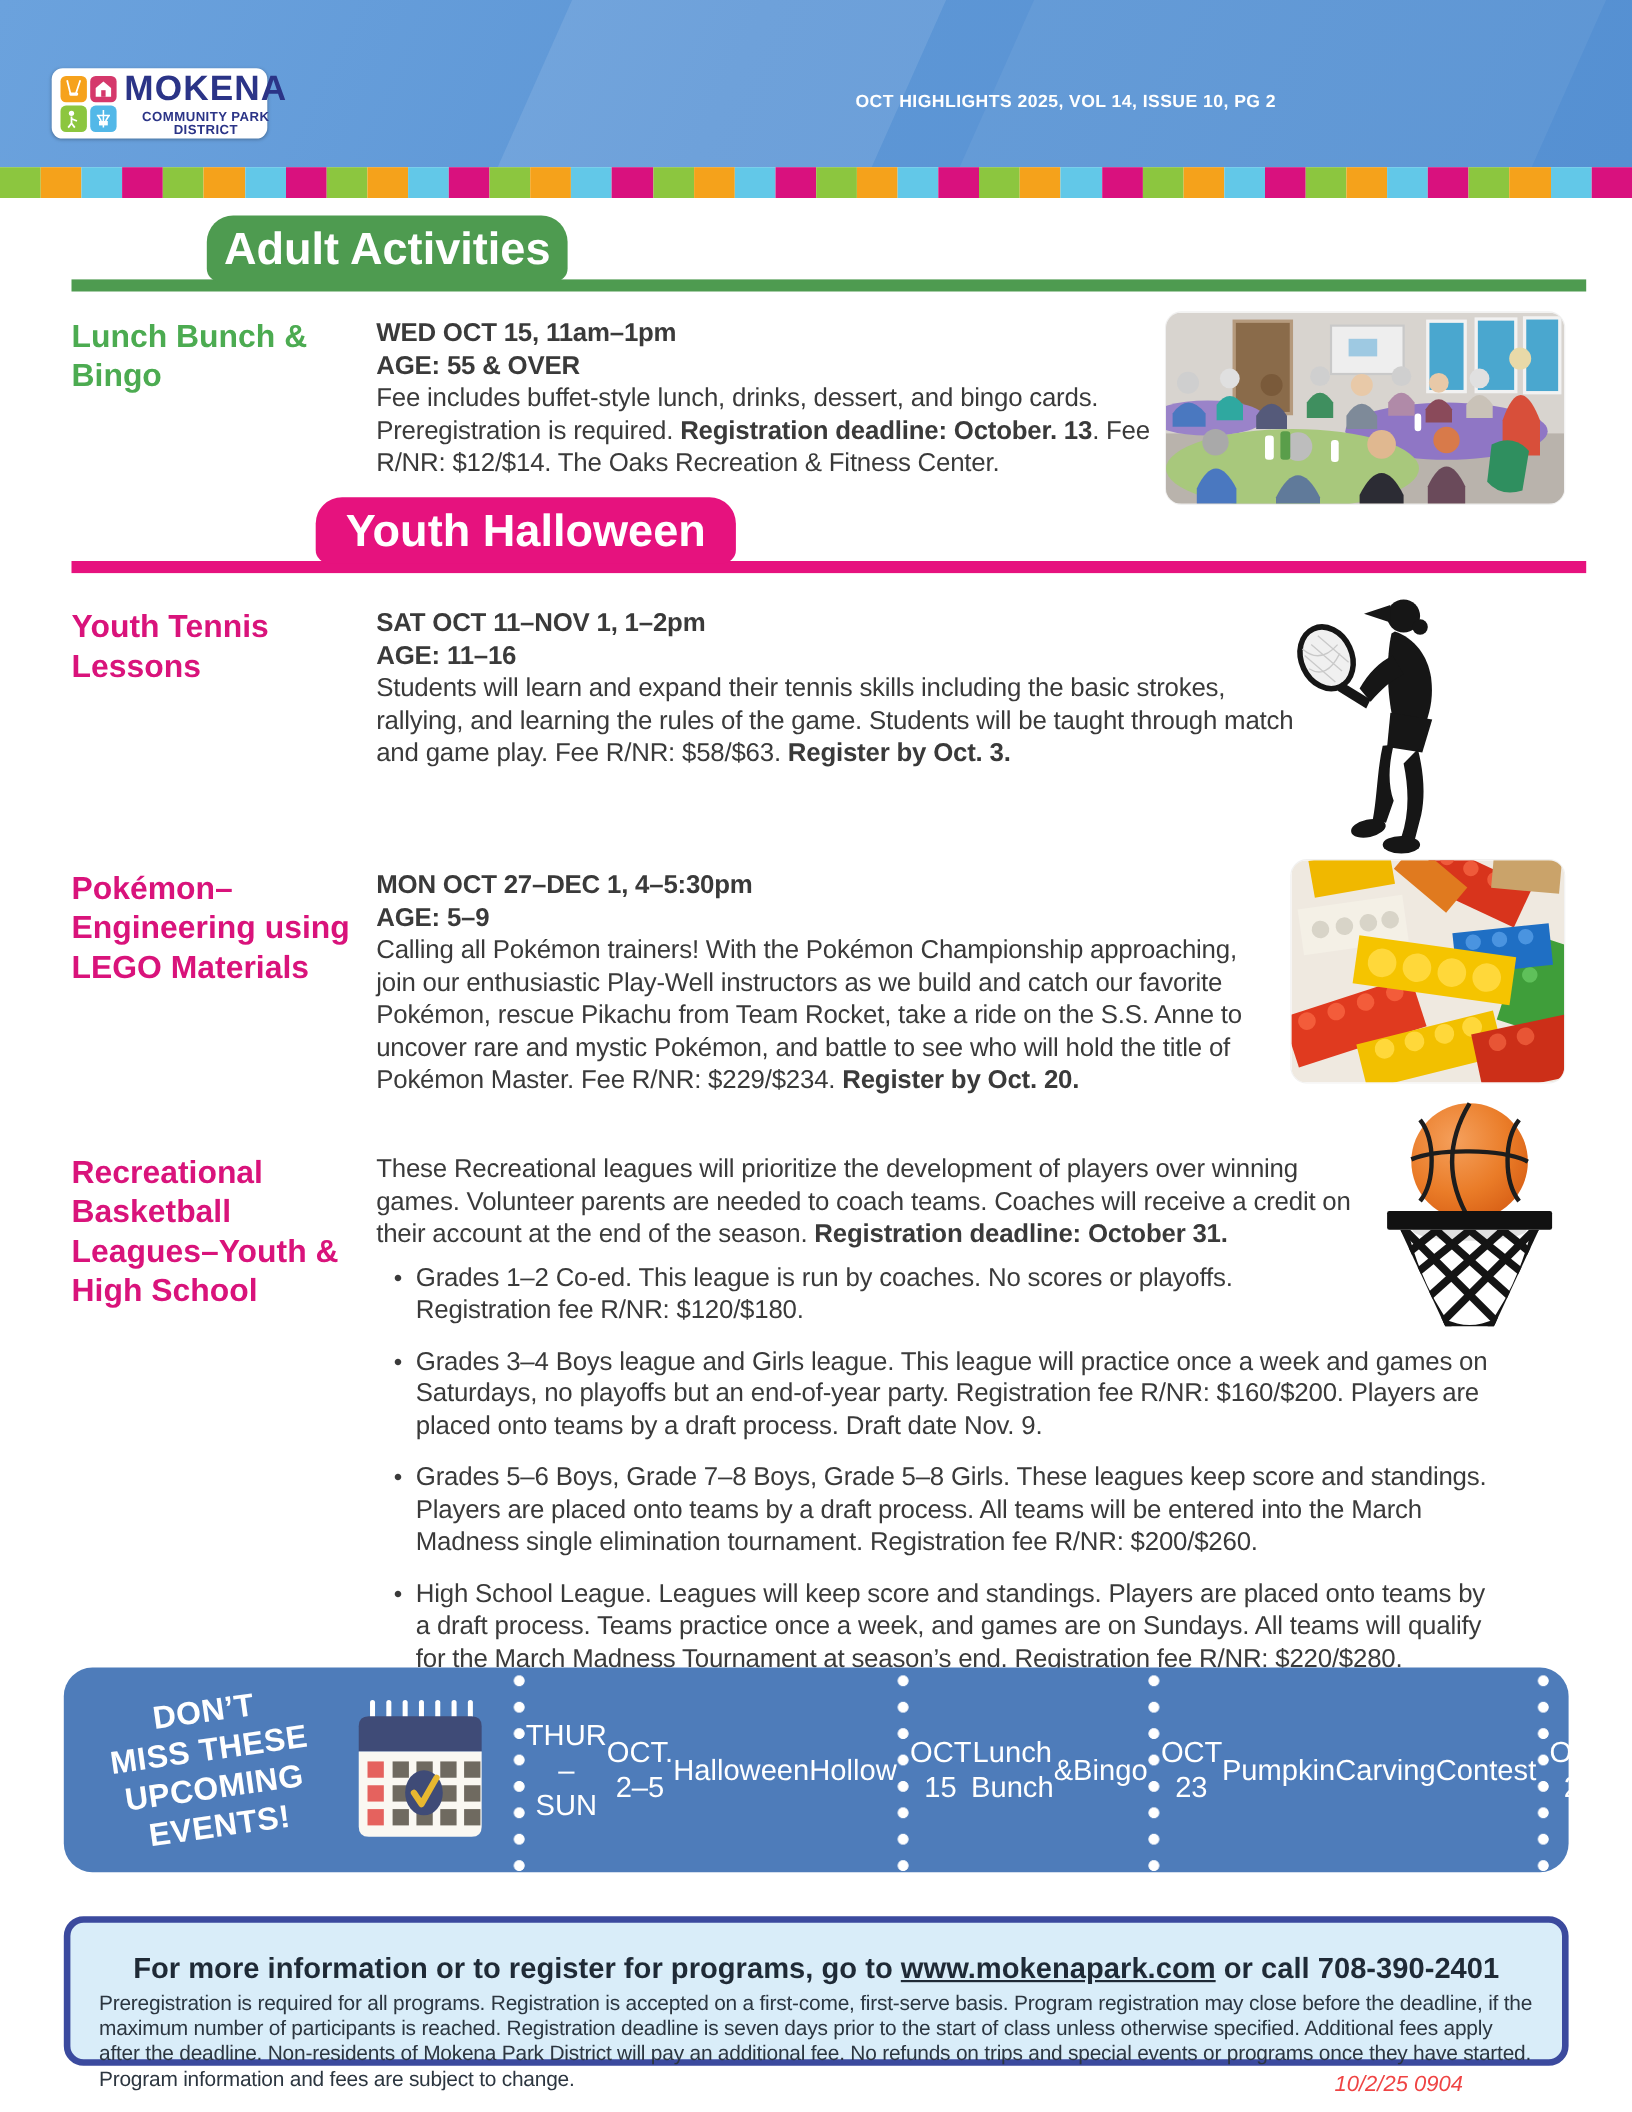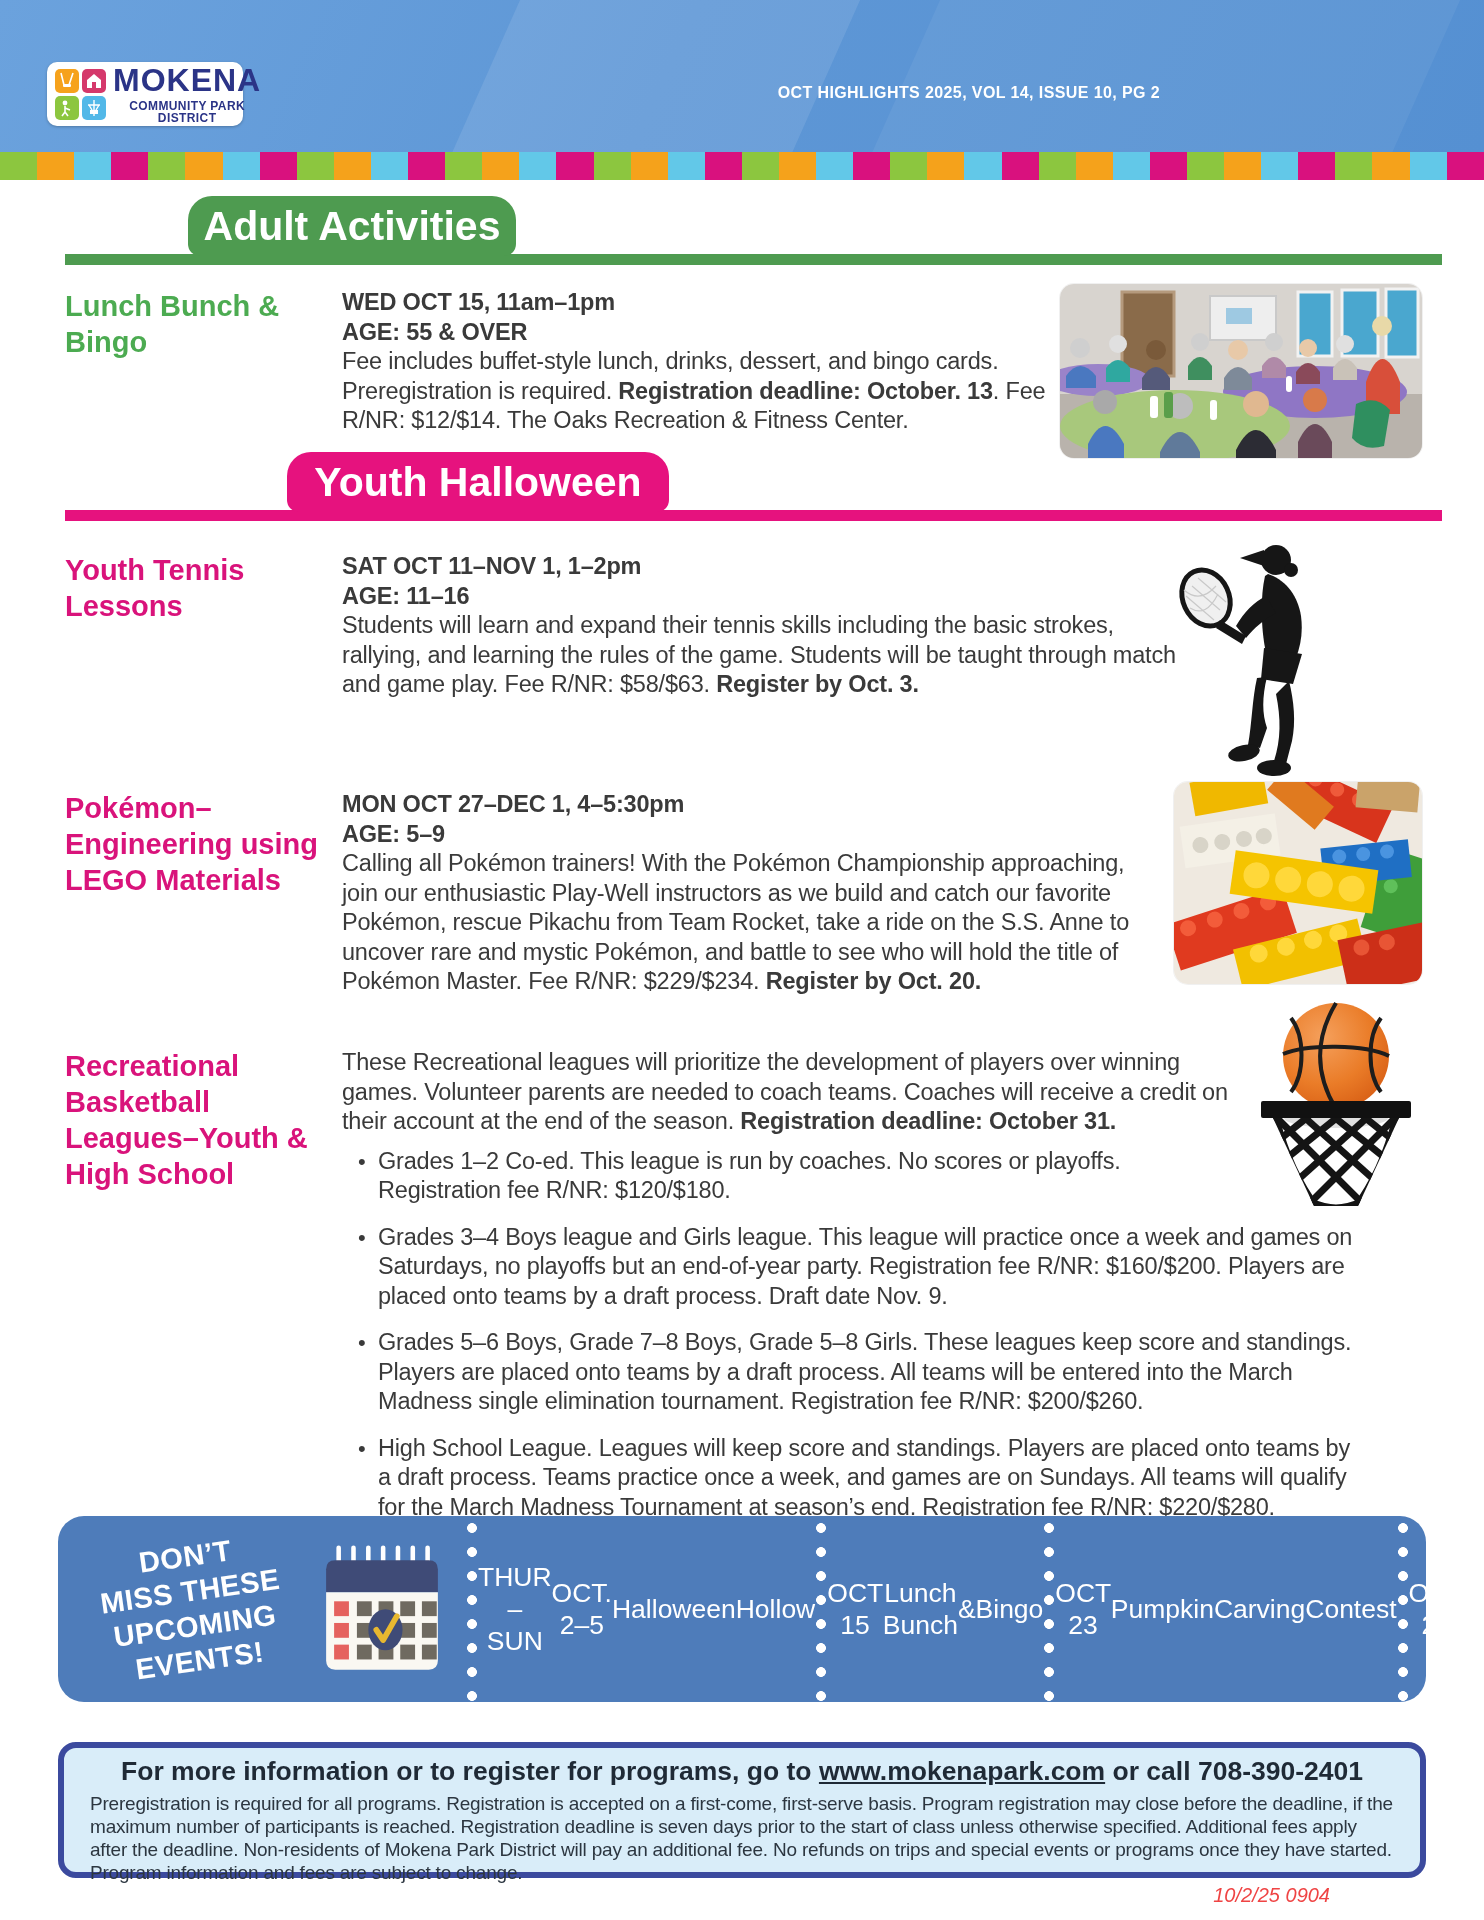--- a/index.html
+++ b/index.html
@@ -65,21 +65,21 @@
   .promo-text{transform:rotate(-8deg);font-weight:bold;font-size:29px;line-height:35px;text-align:center;
               letter-spacing:.5px;width:225px;}
   .ev-sep{width:12px;flex:none;background-image:radial-gradient(circle,#ffffff 4.6px,rgba(255,255,255,0) 5.2px);
           background-size:12px 24px;background-repeat:repeat-y;background-position:center top;}
   .ev-cell{flex:1;display:flex;flex-direction:row;align-items:center;justify-content:center;
            font-weight:normal;font-size:26.5px;line-height:32px;text-align:center;}
   .ev-gap{height:13px;}
 
   
   .foot{position:absolute;left:58px;top:1742px;width:1368px;height:136px;background:#d9edf9;border:6px solid #3b4a9e;
-        border-radius:18px;box-sizing:border-box;padding:8px 26px 0 26px;}
+        border-radius:18px;box-sizing:border-box;padding:26px 26px 0 26px;}
   .foot-title{text-align:center;font-size:26.5px;font-weight:bold;color:#1f2a36;margin-bottom:5px;}
   .foot-link{text-decoration:underline;}
   .foot-body{font-size:19px;line-height:23px;color:#2c3640;letter-spacing:-0.2px;}
   .stamp{position:absolute;top:1884px;right:154px;font-style:italic;font-size:20px;color:#ef4444;}
 </style>
 </head>
 <body>
 
 <div class="page">
 

